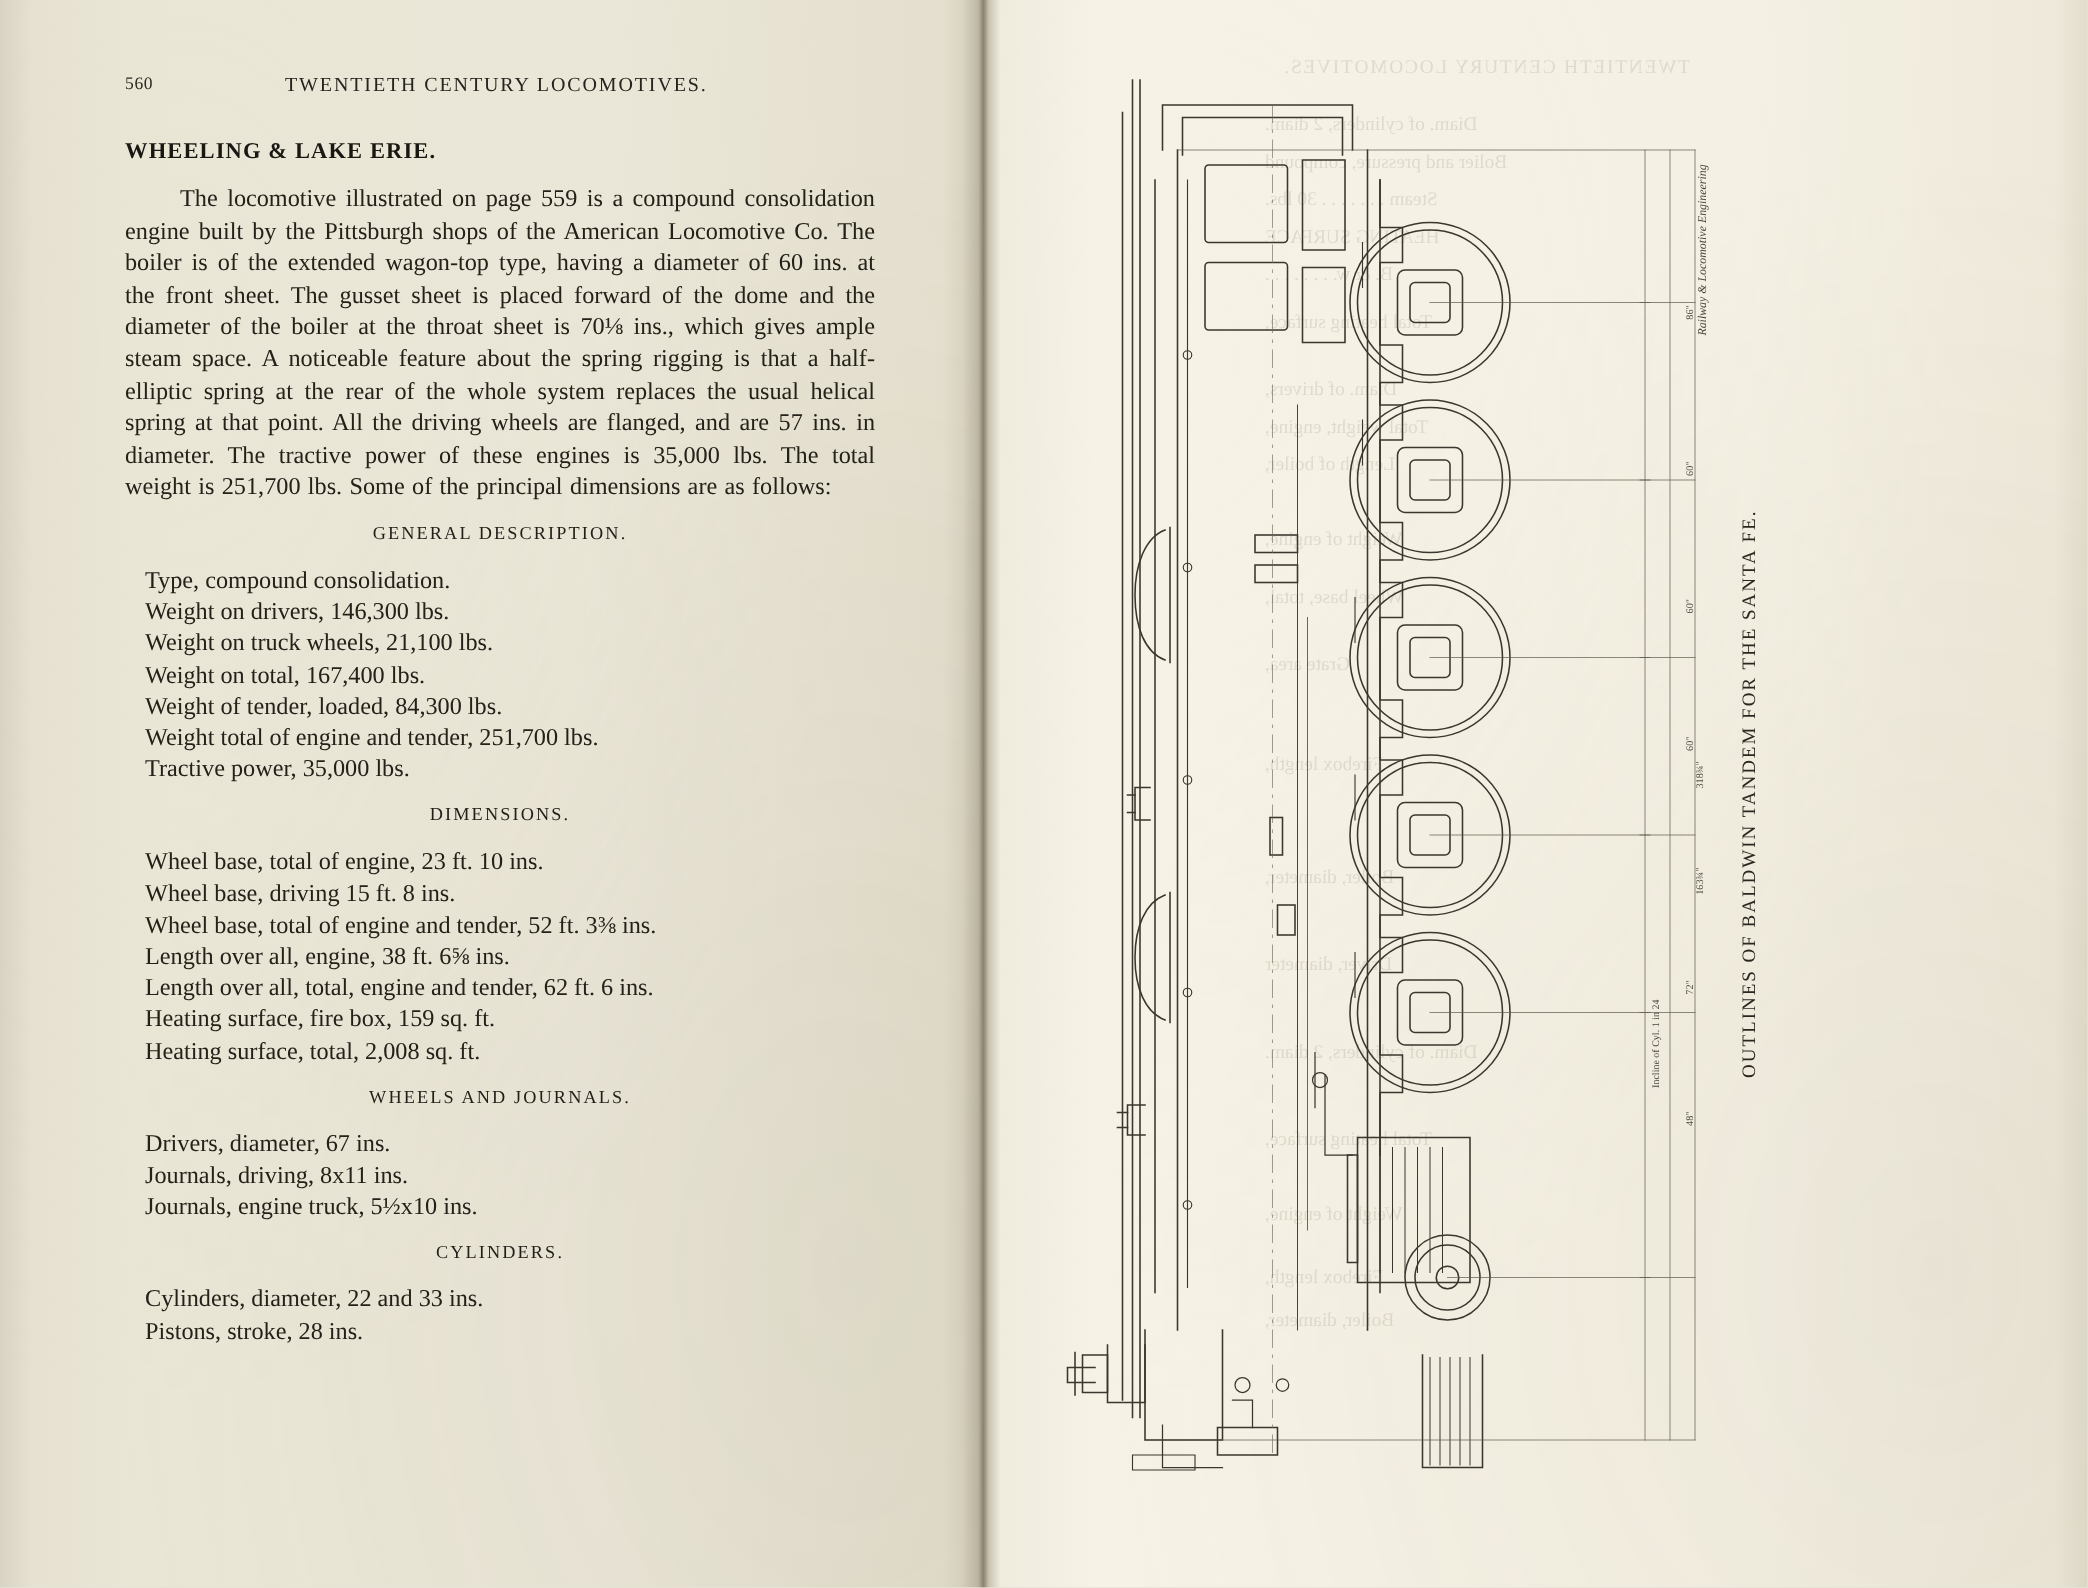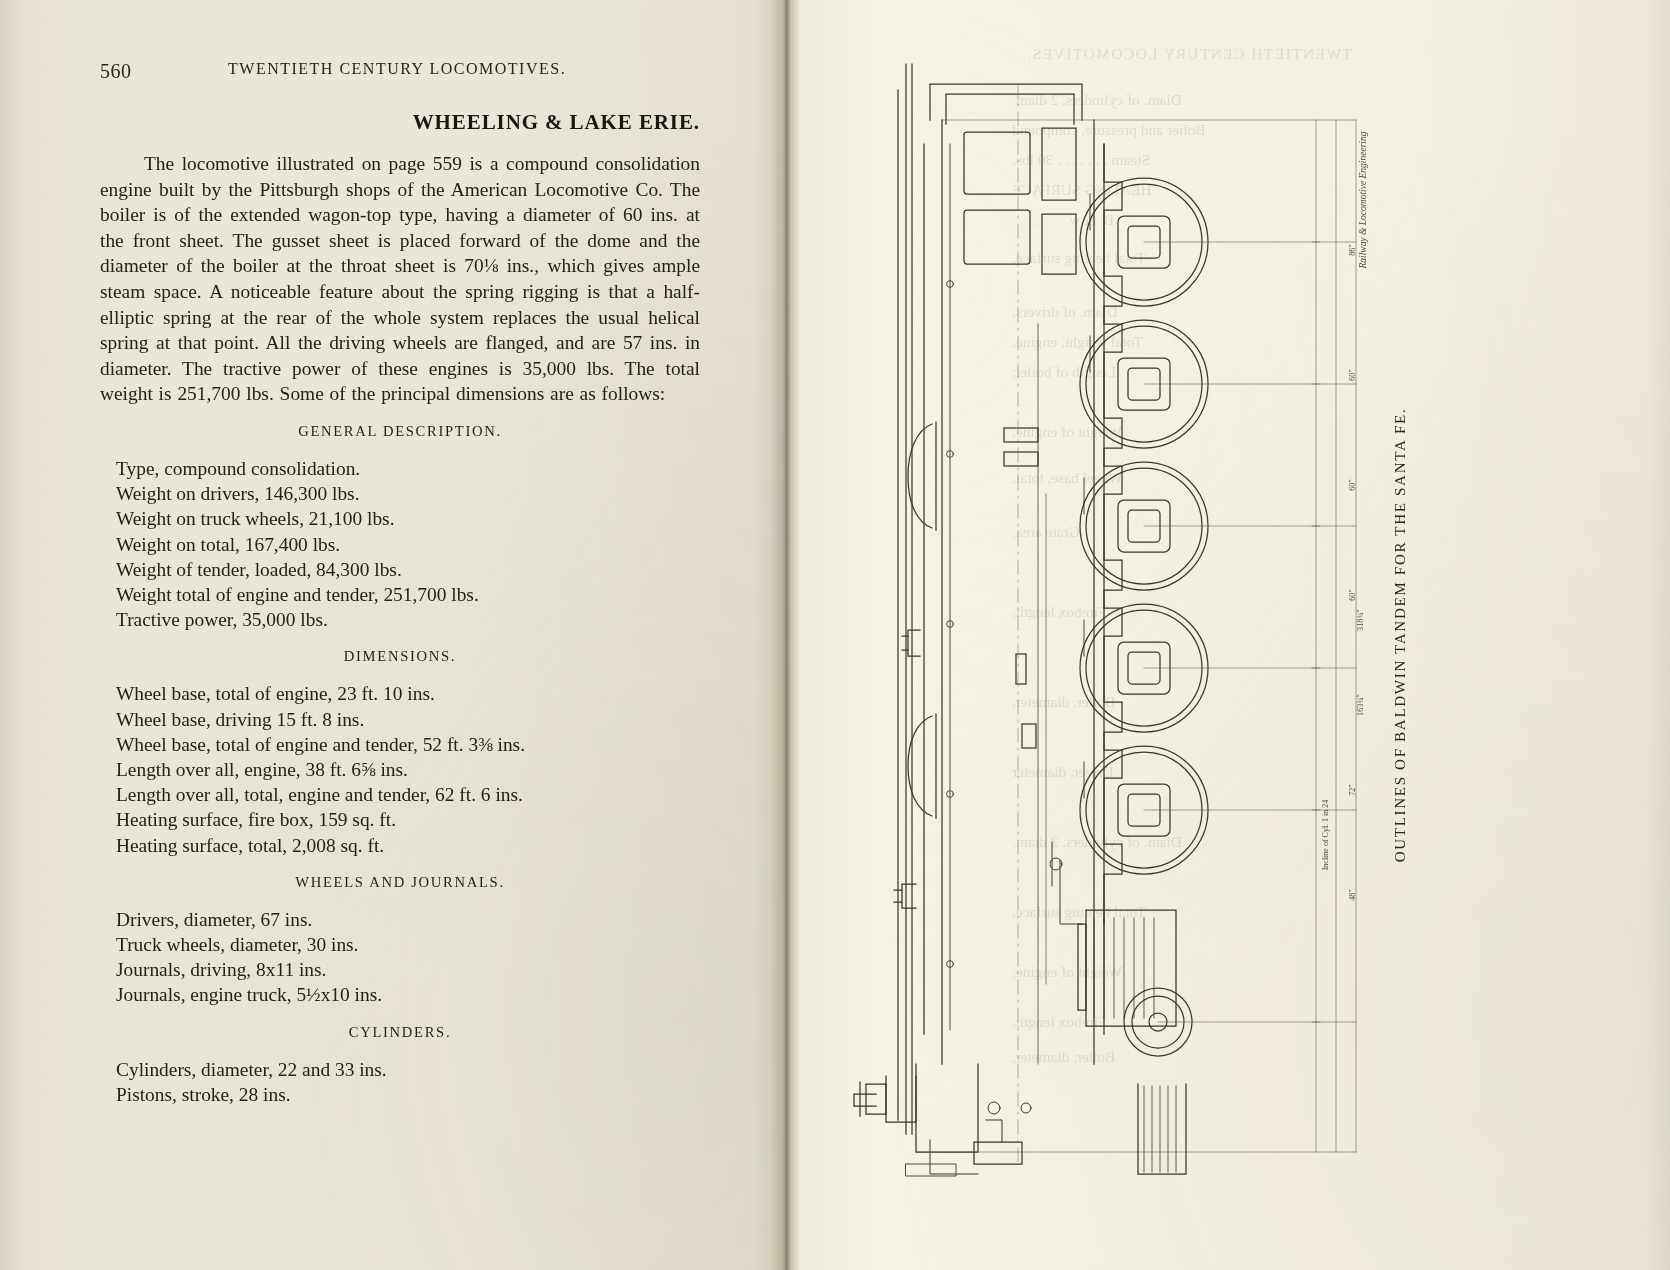--- a/index.html
+++ b/index.html
@@ -33,29 +33,29 @@
     background:
       radial-gradient(ellipse at 18% 22%, rgba(255,255,255,.18), rgba(0,0,0,0) 60%),
       radial-gradient(ellipse at 86% 80%, rgba(140,130,105,.13), rgba(0,0,0,0) 62%);
     mix-blend-mode:multiply;opacity:.55;
   }
 
   
   .textcol{position:absolute;left:100px;top:58px;width:600px;color:#23211c;}
   .runhead{position:relative;height:26px;}
   .folio{
-    position:absolute;left:0;top:2px;font-size:20px;letter-spacing:.5px;color:#2a2721;
+    position:absolute;left:0;top:2px;font-size:14px;letter-spacing:.5px;color:#2a2721;
   }
   .runtitle{
     position:absolute;left:128px;top:2px;
     font-size:16px;letter-spacing:1.5px;color:#26241e;
     font-variant:small-caps;text-transform:uppercase;
   }
   .artheading{
-    text-align:right;font-weight:bold;font-size:21px;letter-spacing:.9px;
+    text-align:left;font-weight:bold;font-size:18px;letter-spacing:.9px;
     margin:26px 0 16px 0;color:#191712;
   }
   .para{
     font-size:19.4px;line-height:25.6px;text-align:justify;
     text-indent:44px;margin:0 0 16px 0;color:#242119;
     word-spacing:1px;
   }
   .subhead{
     text-align:center;font-size:14.6px;letter-spacing:1.7px;
     text-transform:uppercase;margin:16px 0 9px 0;color:#211f18;
@@ -139,21 +139,20 @@
         <li>Wheel base, total of engine and tender, 52 ft. 3⅜ ins.</li>
         <li>Length over all, engine, 38 ft. 6⅝ ins.</li>
         <li>Length over all, total, engine and tender, 62 ft. 6 ins.</li>
         <li>Heating surface, fire box, 159 sq. ft.</li>
         <li>Heating surface, total, 2,008 sq. ft.</li>
       </ul>
 
       <div class="subhead">WHEELS AND JOURNALS.</div>
       <ul class="speclist">
         <li>Drivers, diameter, 67 ins.</li>
-        <li>Truck wheels, diameter, 30 ins.</li>
         <li>Journals, driving, 8x11 ins.</li>
         <li>Journals, engine truck, 5½x10 ins.</li>
       </ul>
 
       <div class="subhead">CYLINDERS.</div>
       <ul class="speclist">
         <li>Cylinders, diameter, 22 and 33 ins.</li>
         <li>Pistons, stroke, 28 ins.</li>
       </ul>
 

